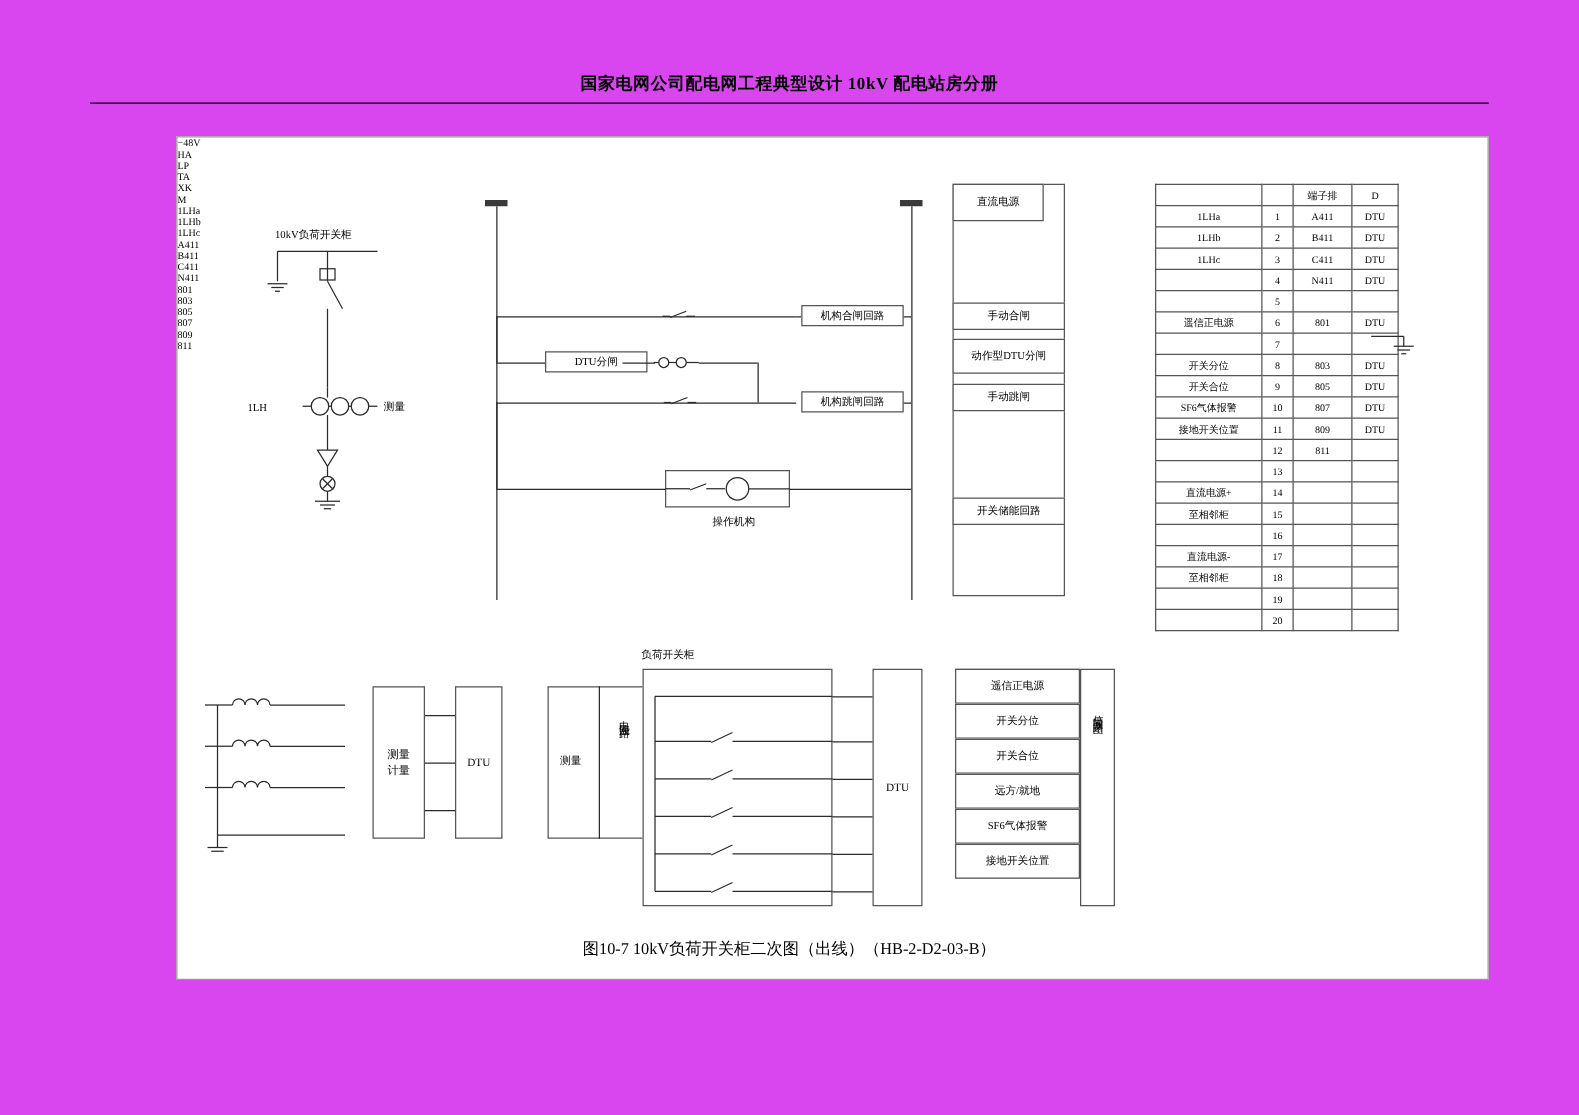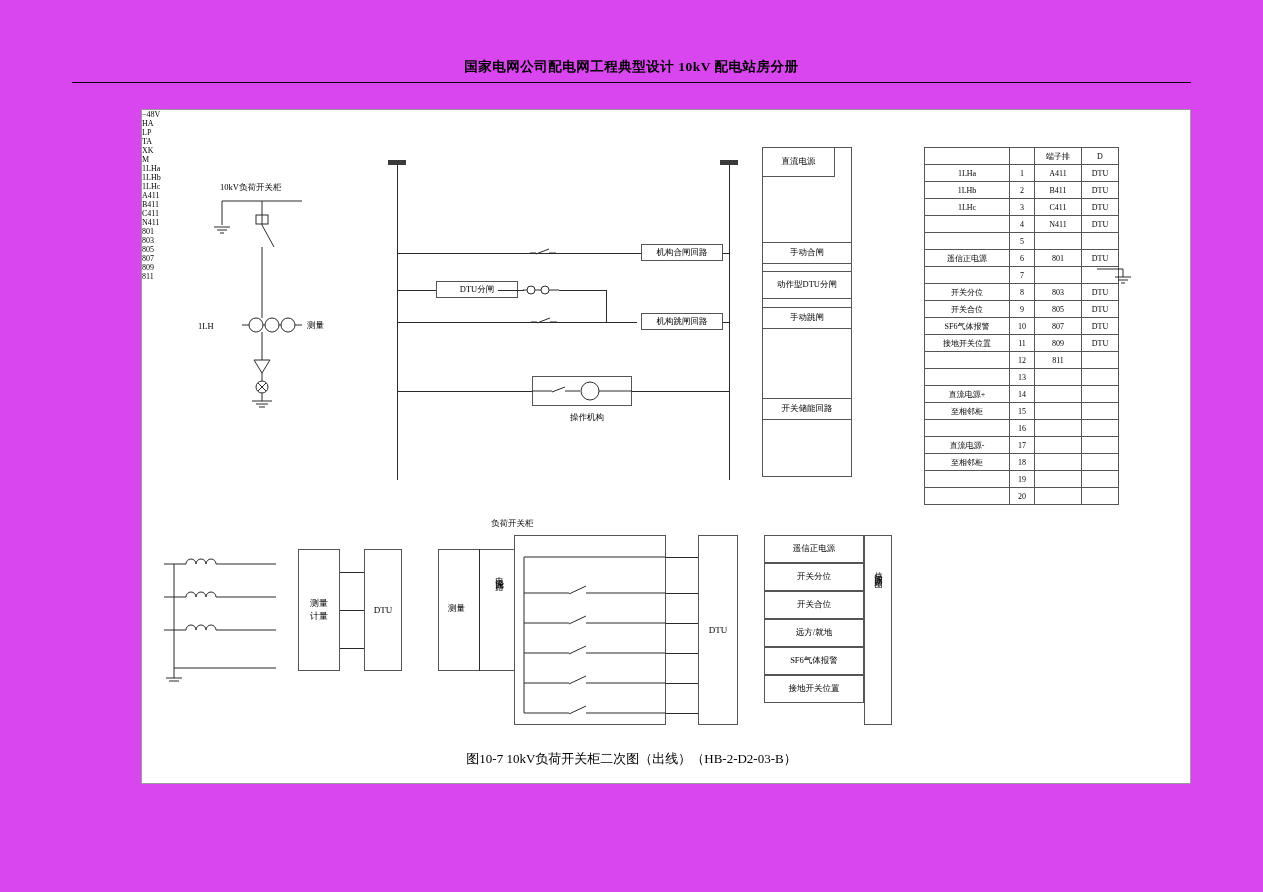--- a/index.html
+++ b/index.html
@@ -320,21 +320,21 @@
     <div class="box ctr" style="left:222px;top:439px;width:38px;height:122px;font-size:9px;">DTU</div>
     <div class="ln h" style="left:198px;top:462px;width:24px;"></div>
     <div class="ln h" style="left:198px;top:500px;width:24px;"></div>
     <div class="ln h" style="left:198px;top:538px;width:24px;"></div>
 
     <div class="box" style="left:296px;top:439px;width:82px;height:122px;"></div>
     <div class="ln v" style="left:337px;top:439px;height:122px;"></div>
     <div class="t" style="left:306px;top:494px;">测量</div>
     <div class="vtxt" style="position:absolute;left:352px;top:460px;">电流回路</div>
 
-    <div class="t" style="left:349px;top:409px;">负荷开关柜</div>
+    <div class="t" style="left:371px;top:409px;">负荷开关柜</div>
     <div class="box" style="left:372px;top:425px;width:152px;height:190px;"></div>
 
     <svg style="left:372px;top:425px;" width="152" height="190">
       <g stroke="#2b2b2b" stroke-width="1" fill="none">
         <line x1="10" y1="22" x2="152" y2="22"></line>
         <line x1="10" y1="58" x2="55" y2="58"></line>
           <line x1="55" y1="59" x2="72" y2="51"></line>
           <line x1="72" y1="58" x2="152" y2="58"></line>
         <line x1="10" y1="88" x2="55" y2="88"></line>
           <line x1="55" y1="89" x2="72" y2="81"></line>

